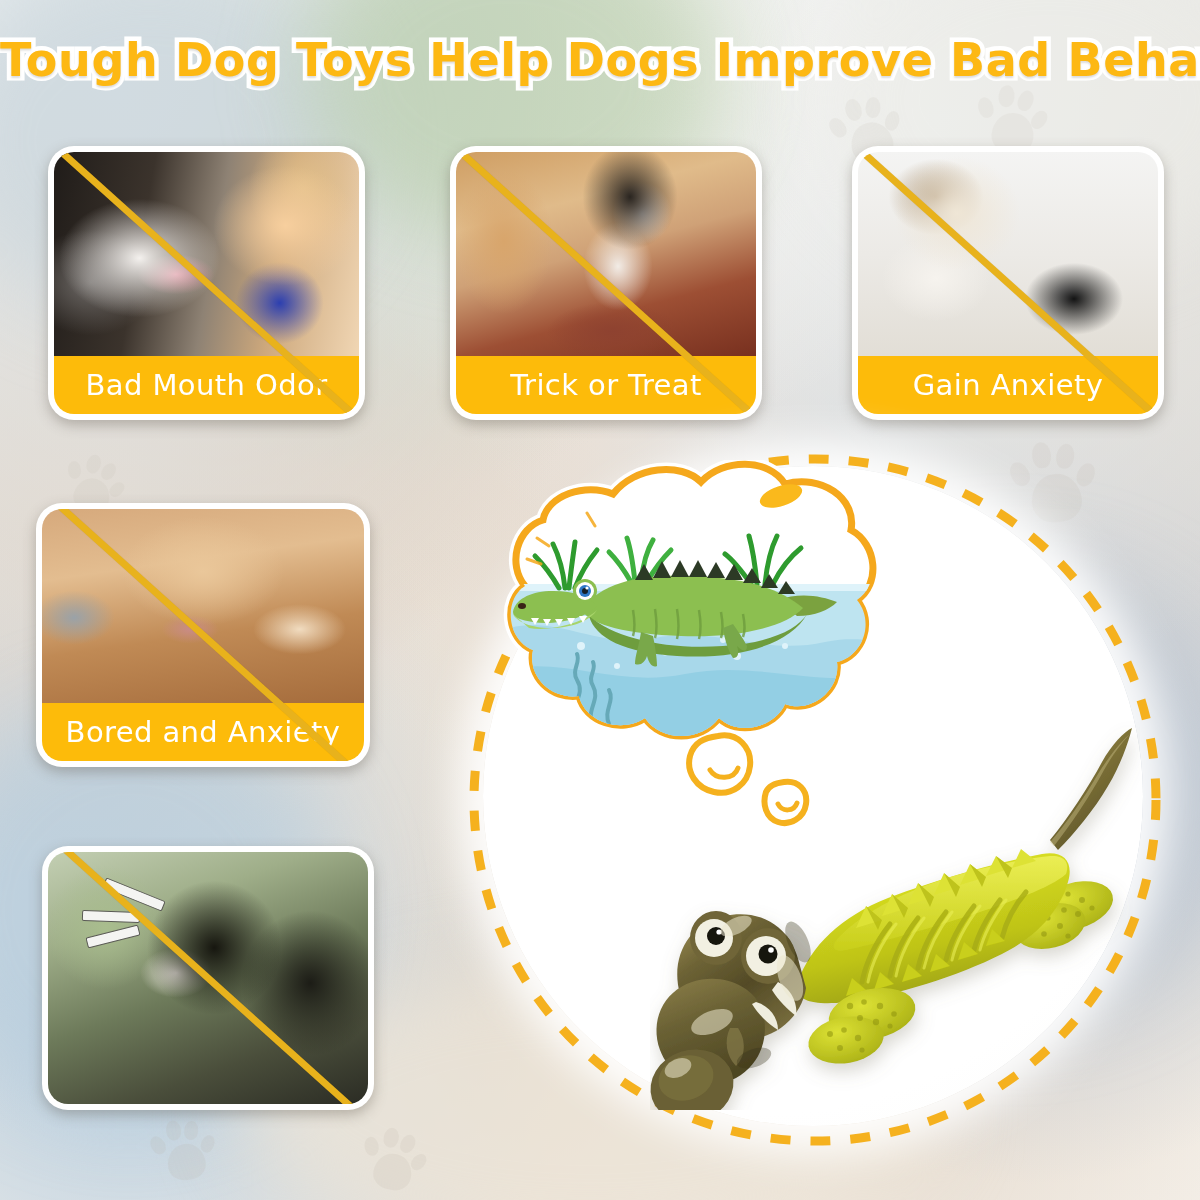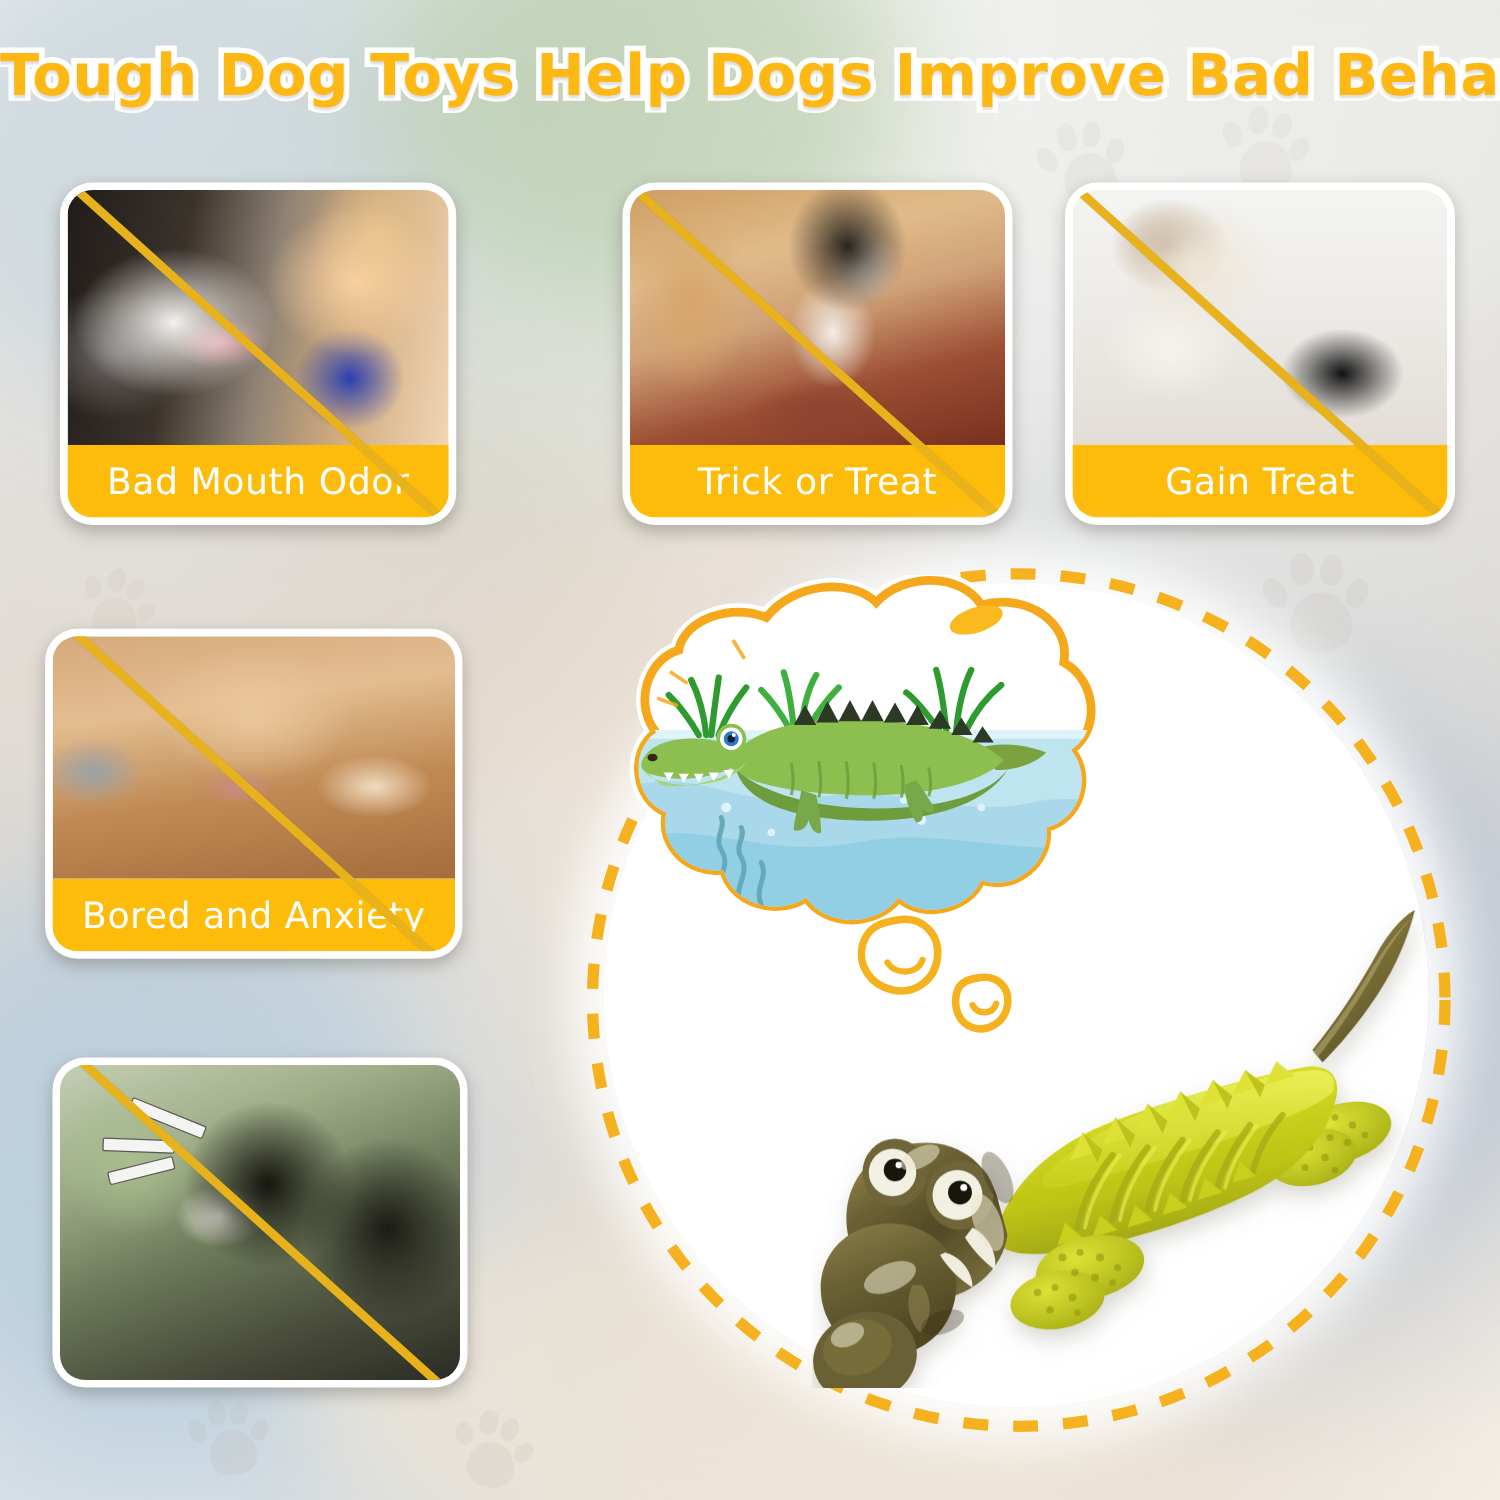--- a/index.html
+++ b/index.html
@@ -221,38 +221,38 @@
       <div class="photo">
         <div class="ph p-odor"></div>
       </div>
       <div class="label">Bad Mouth Odor</div>
       <div class="slash">
           <i></i>
         </div>
     </div>
   </div>
 
-  <div class="card" style="left:450px;top:146px;width:300px;height:262px;margin-left:48px;">
+  <div class="card" style="left:450px;top:146px;width:300px;height:262px;">
     <div class="card-inner">
       <div class="photo">
         <div class="ph p-trick"></div>
       </div>
       <div class="label">Trick or Treat</div>
       <div class="slash">
           <i></i>
         </div>
     </div>
   </div>
 
   <div class="card" style="left:852px;top:146px;width:300px;height:262px;">
     <div class="card-inner">
       <div class="photo">
         <div class="ph p-weight"></div>
       </div>
-      <div class="label">Gain Treat</div>
+      <div class="label">Gain Anxiety</div>
       <div class="slash">
           <i></i>
         </div>
     </div>
   </div>
 
   <div class="card" style="left:36px;top:503px;width:322px;height:252px;">
     <div class="card-inner">
       <div class="photo">
         <div class="ph p-bored"></div>

